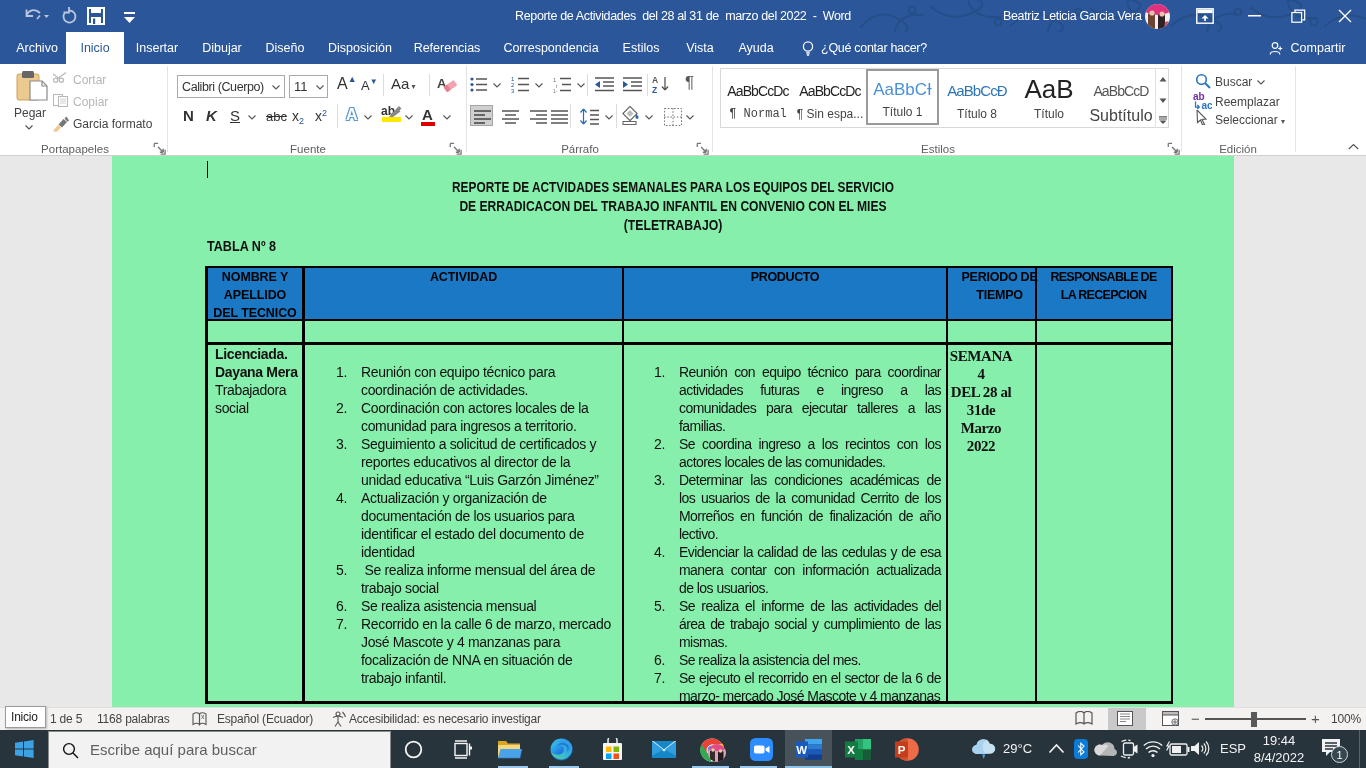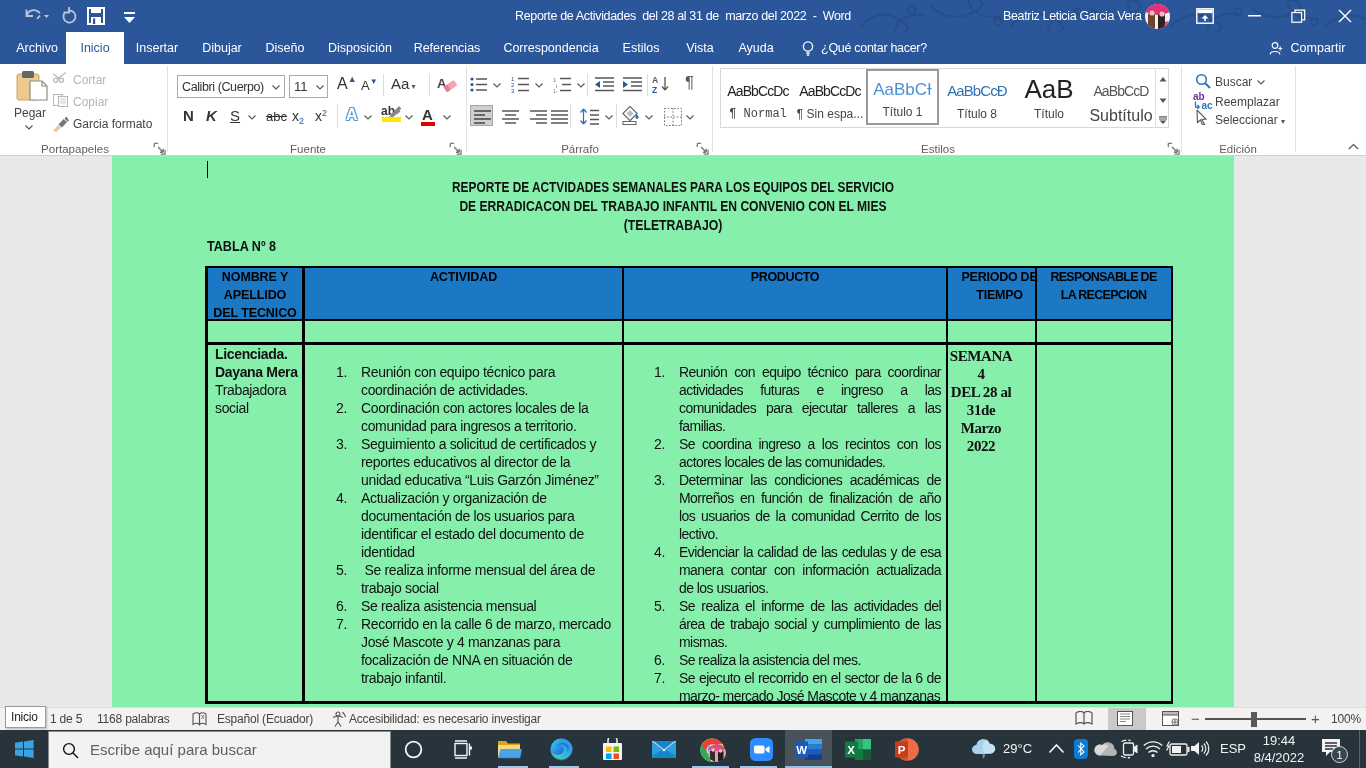--- a/index.html
+++ b/index.html
@@ -476,21 +476,21 @@
     <div class="li" style="top:207px;"><span class="n">1.</span><span class="t">Reunión con equipo técnico para<br>coordinación de actividades.</span></div>
     <div class="li" style="top:243px;"><span class="n">2.</span><span class="t">Coordinación con actores locales de la<br>comunidad para ingresos a territorio.</span></div>
     <div class="li" style="top:279px;"><span class="n">3.</span><span class="t">Seguimiento a solicitud de certificados y<br>reportes educativos al director de la<br>unidad educativa “Luis Garzón Jiménez”</span></div>
     <div class="li" style="top:333px;"><span class="n">4.</span><span class="t">Actualización y organización de<br>documentación de los usuarios para<br>identificar el estado del documento de<br>identidad</span></div>
     <div class="li" style="top:405px;"><span class="n">5.</span><span class="t">&nbsp;Se realiza informe mensual del área de<br>trabajo social</span></div>
     <div class="li" style="top:441px;"><span class="n">6.</span><span class="t">Se realiza asistencia mensual</span></div>
     <div class="li" style="top:459px;"><span class="n">7.</span><span class="t">Recorrido en la calle 6 de marzo, mercado<br>José Mascote y 4 manzanas para<br>focalización de NNA en situación de<br>trabajo infantil.</span></div>
 
     <div class="li li3" style="top:207px;"><span class="n">1.</span><span class="t t3"><div class="j">Reunión con equipo técnico para coordinar</div><div class="j">actividades futuras e ingreso a las</div><div class="j">comunidades para ejecutar talleres a las</div><div>familias.</div></span></div>
     <div class="li li3" style="top:279px;"><span class="n">2.</span><span class="t t3"><div class="j">Se coordina ingreso a los recintos con los</div><div>actores locales de las comunidades.</div></span></div>
-    <div class="li li3" style="top:315px;"><span class="n">3.</span><span class="t t3"><div class="j">Determinar las condiciones académicas de</div><div class="j">Morreños en función de finalización de año</div><div class="j">los usuarios de la comunidad Cerrito de los</div><div>lectivo.</div></span></div>
+    <div class="li li3" style="top:315px;"><span class="n">3.</span><span class="t t3"><div class="j">Determinar las condiciones académicas de</div><div class="j">los usuarios de la comunidad Cerrito de los</div><div class="j">Morreños en función de finalización de año</div><div>lectivo.</div></span></div>
     <div class="li li3" style="top:387px;"><span class="n">4.</span><span class="t t3"><div class="j">Evidenciar la calidad de las cedulas y de esa</div><div class="j">manera contar con información actualizada</div><div>de los usuarios.</div></span></div>
     <div class="li li3" style="top:441px;"><span class="n">5.</span><span class="t t3"><div class="j">Se realiza el informe de las actividades del</div><div class="j">área de trabajo social y cumplimiento de las</div><div>mismas.</div></span></div>
     <div class="li li3" style="top:495px;"><span class="n">6.</span><span class="t t3"><div>Se realiza la asistencia del mes.</div></span></div>
     <div class="li li3" style="top:513px;"><span class="n">7.</span><span class="t t3"><div class="j">Se ejecuto el recorrido en el sector de la 6 de</div><div>marzo- mercado José Mascote y 4 manzanas</div></span></div>
 
     <div class="abs" style="left:835px;top:191px;width:68px;text-align:center;font-family:'Liberation Serif',serif;font-weight:bold;font-size:15px;letter-spacing:-0.4px;line-height:18px;color:#111;">SEMANA 4<br>DEL 28 al<br>31de Marzo<br>2022</div>
 
   </div>
     </div>
   <div id="statusbar">

